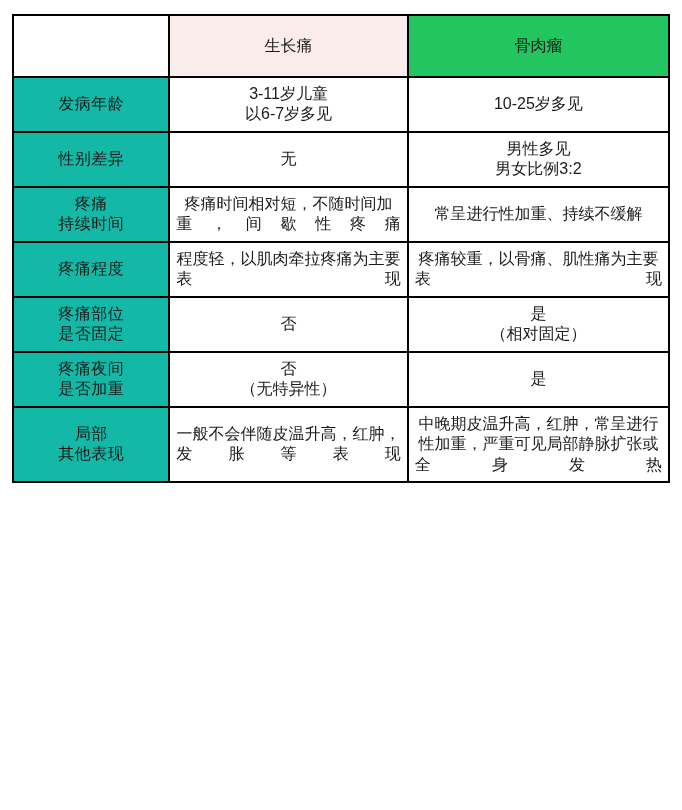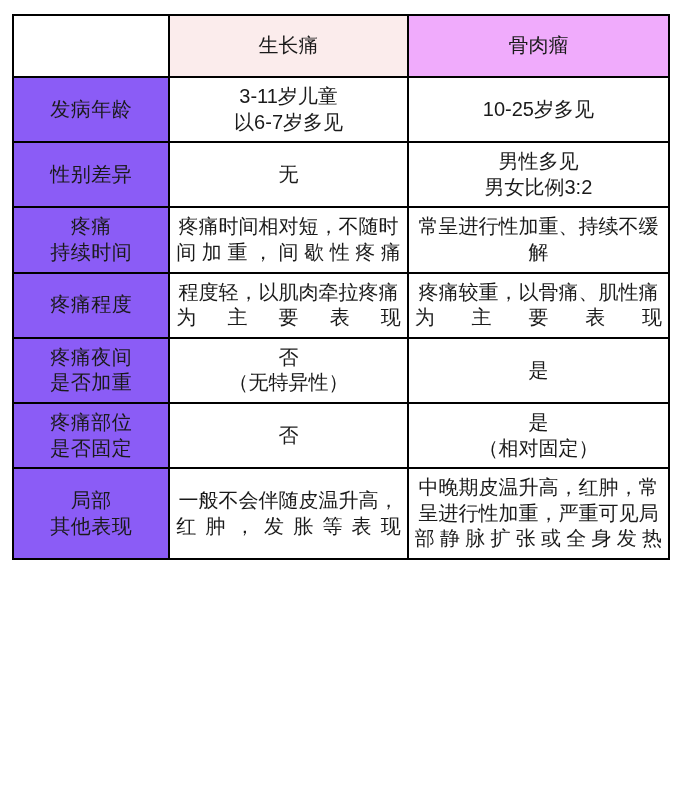--- a/index.html
+++ b/index.html
@@ -24,42 +24,42 @@
     width: 658px;
     border-collapse: collapse;
     table-layout: fixed;
   }
   table.compare td, table.compare th {
     border: 2px solid #000000;
     padding: 6px 6px;
     vertical-align: middle;
     text-align: center;
     font-weight: normal;
-    font-size: 20px;
+    font-size: 16px;
     line-height: 1.28;
     word-break: break-word;
   }
   col.c0 { width: 152px; }
   col.c1 { width: 232px; }
   col.c2 { width: 254px; }
 
   .hdr-blank {
     background: #ffffff;
     height: 48px;
   }
   .hdr-a {
     background: #fbecec;
     font-size: 23px;
   }
   .hdr-b {
-    background: #f0abfc;
+    background: #22c55e;
     font-size: 23px;
   }
   .rowlabel {
-    background: #8b5cf6;
+    background: #14b8a6;
     font-size: 21px;
     letter-spacing: 0.5px;
   }
   .cell {
     background: #ffffff;
   }
   .just {
     text-align: justify;
     text-align-last: justify;
     padding-left: 10px;
@@ -103,32 +103,32 @@
 持续时间</td>
         <td class="cell just tall">疼痛时间相对短，不随时间加重，间歇性疼痛</td>
         <td class="cell tall">常呈进行性加重、持续不缓解</td>
       </tr>
       <tr>
         <td class="rowlabel">疼痛程度</td>
         <td class="cell just tall">程度轻，以肌肉牵拉疼痛为主要表现</td>
         <td class="cell just tall">疼痛较重，以骨痛、肌性痛为主要表现</td>
       </tr>
       <tr>
+        <td class="rowlabel lbl-two" style="white-space: pre-line;">疼痛部位
+是否固定</td>
+        <td class="cell" style="white-space: pre-line;">否</td>
+        <td class="cell" style="white-space: pre-line;">是
+（相对固定）</td>
+      </tr>
+      <tr>
         <td class="rowlabel lbl-two" style="white-space: pre-line;">疼痛夜间
 是否加重</td>
         <td class="cell" style="white-space: pre-line;">否
 （无特异性）</td>
         <td class="cell" style="white-space: pre-line;">是</td>
-      </tr>
-      <tr>
-        <td class="rowlabel lbl-two" style="white-space: pre-line;">疼痛部位
-是否固定</td>
-        <td class="cell" style="white-space: pre-line;">否</td>
-        <td class="cell" style="white-space: pre-line;">是
-（相对固定）</td>
       </tr>
       <tr>
         <td class="rowlabel lbl-two" style="white-space: pre-line;">局部
 其他表现</td>
         <td class="cell just tall">一般不会伴随皮温升高，红肿，发胀等表现</td>
         <td class="cell just tall">中晚期皮温升高，红肿，常呈进行性加重，严重可见局部静脉扩张或全身发热</td>
       </tr>
     </tbody>
   </table>
 </div>

